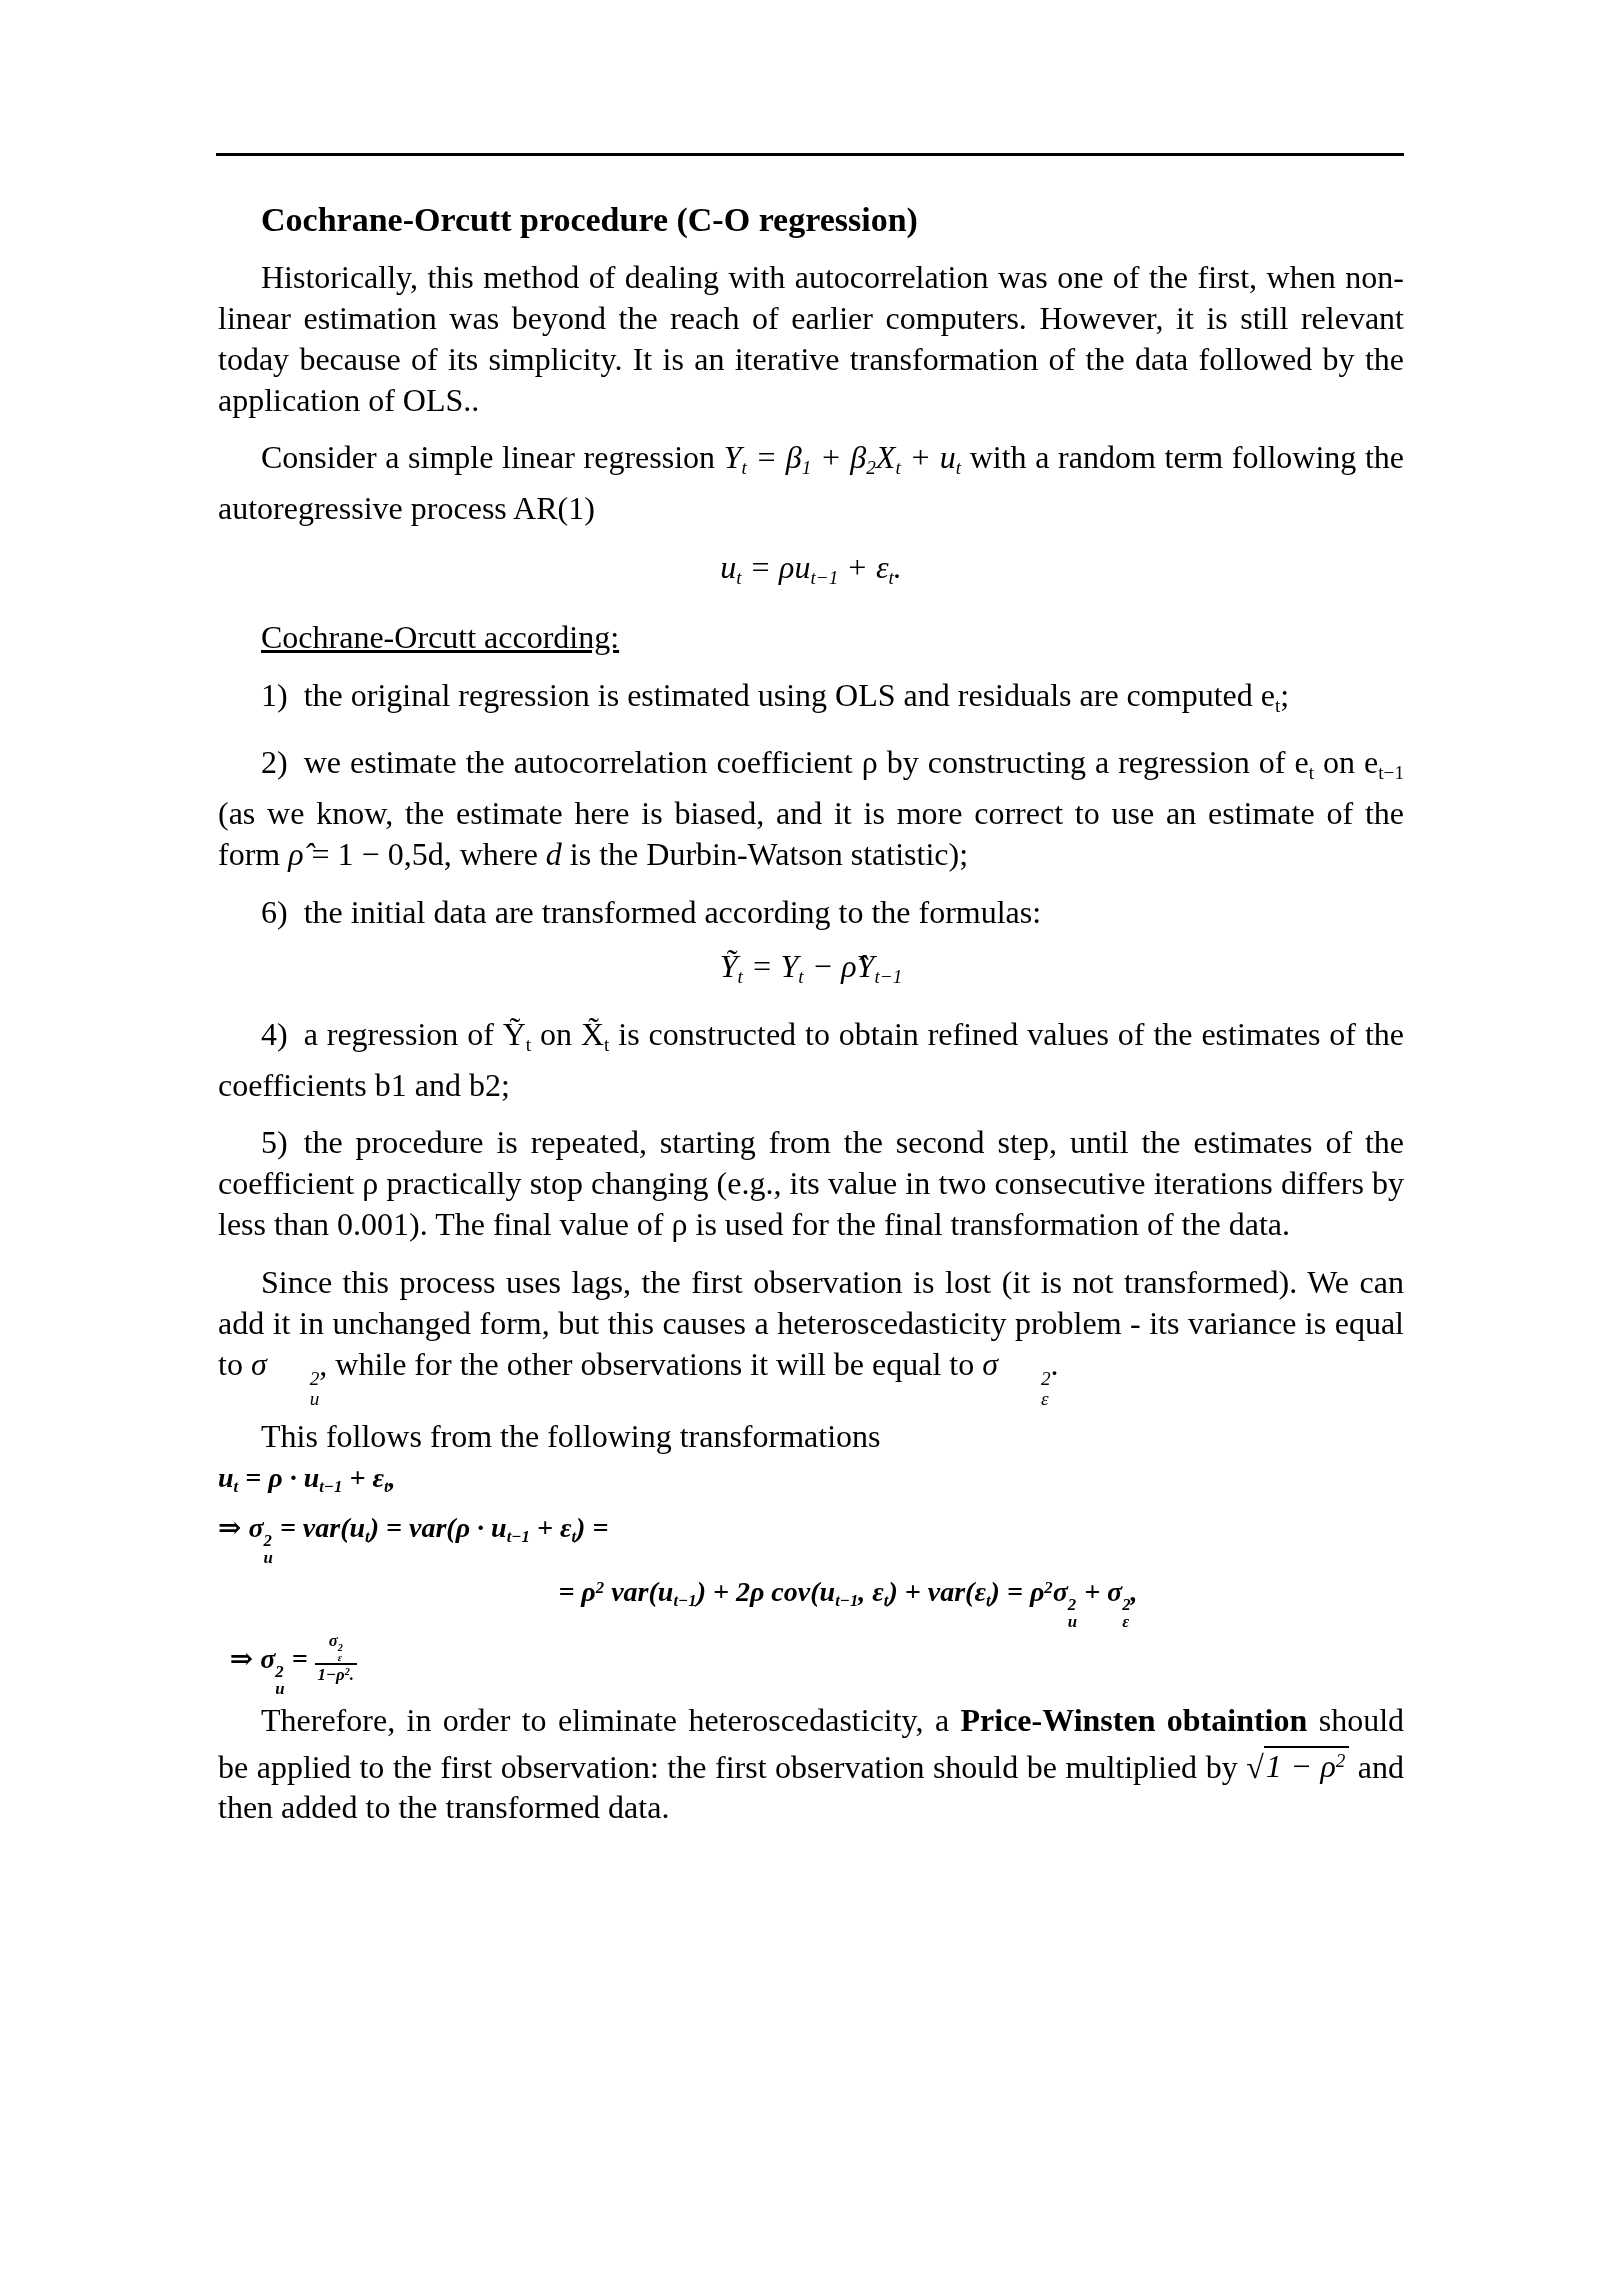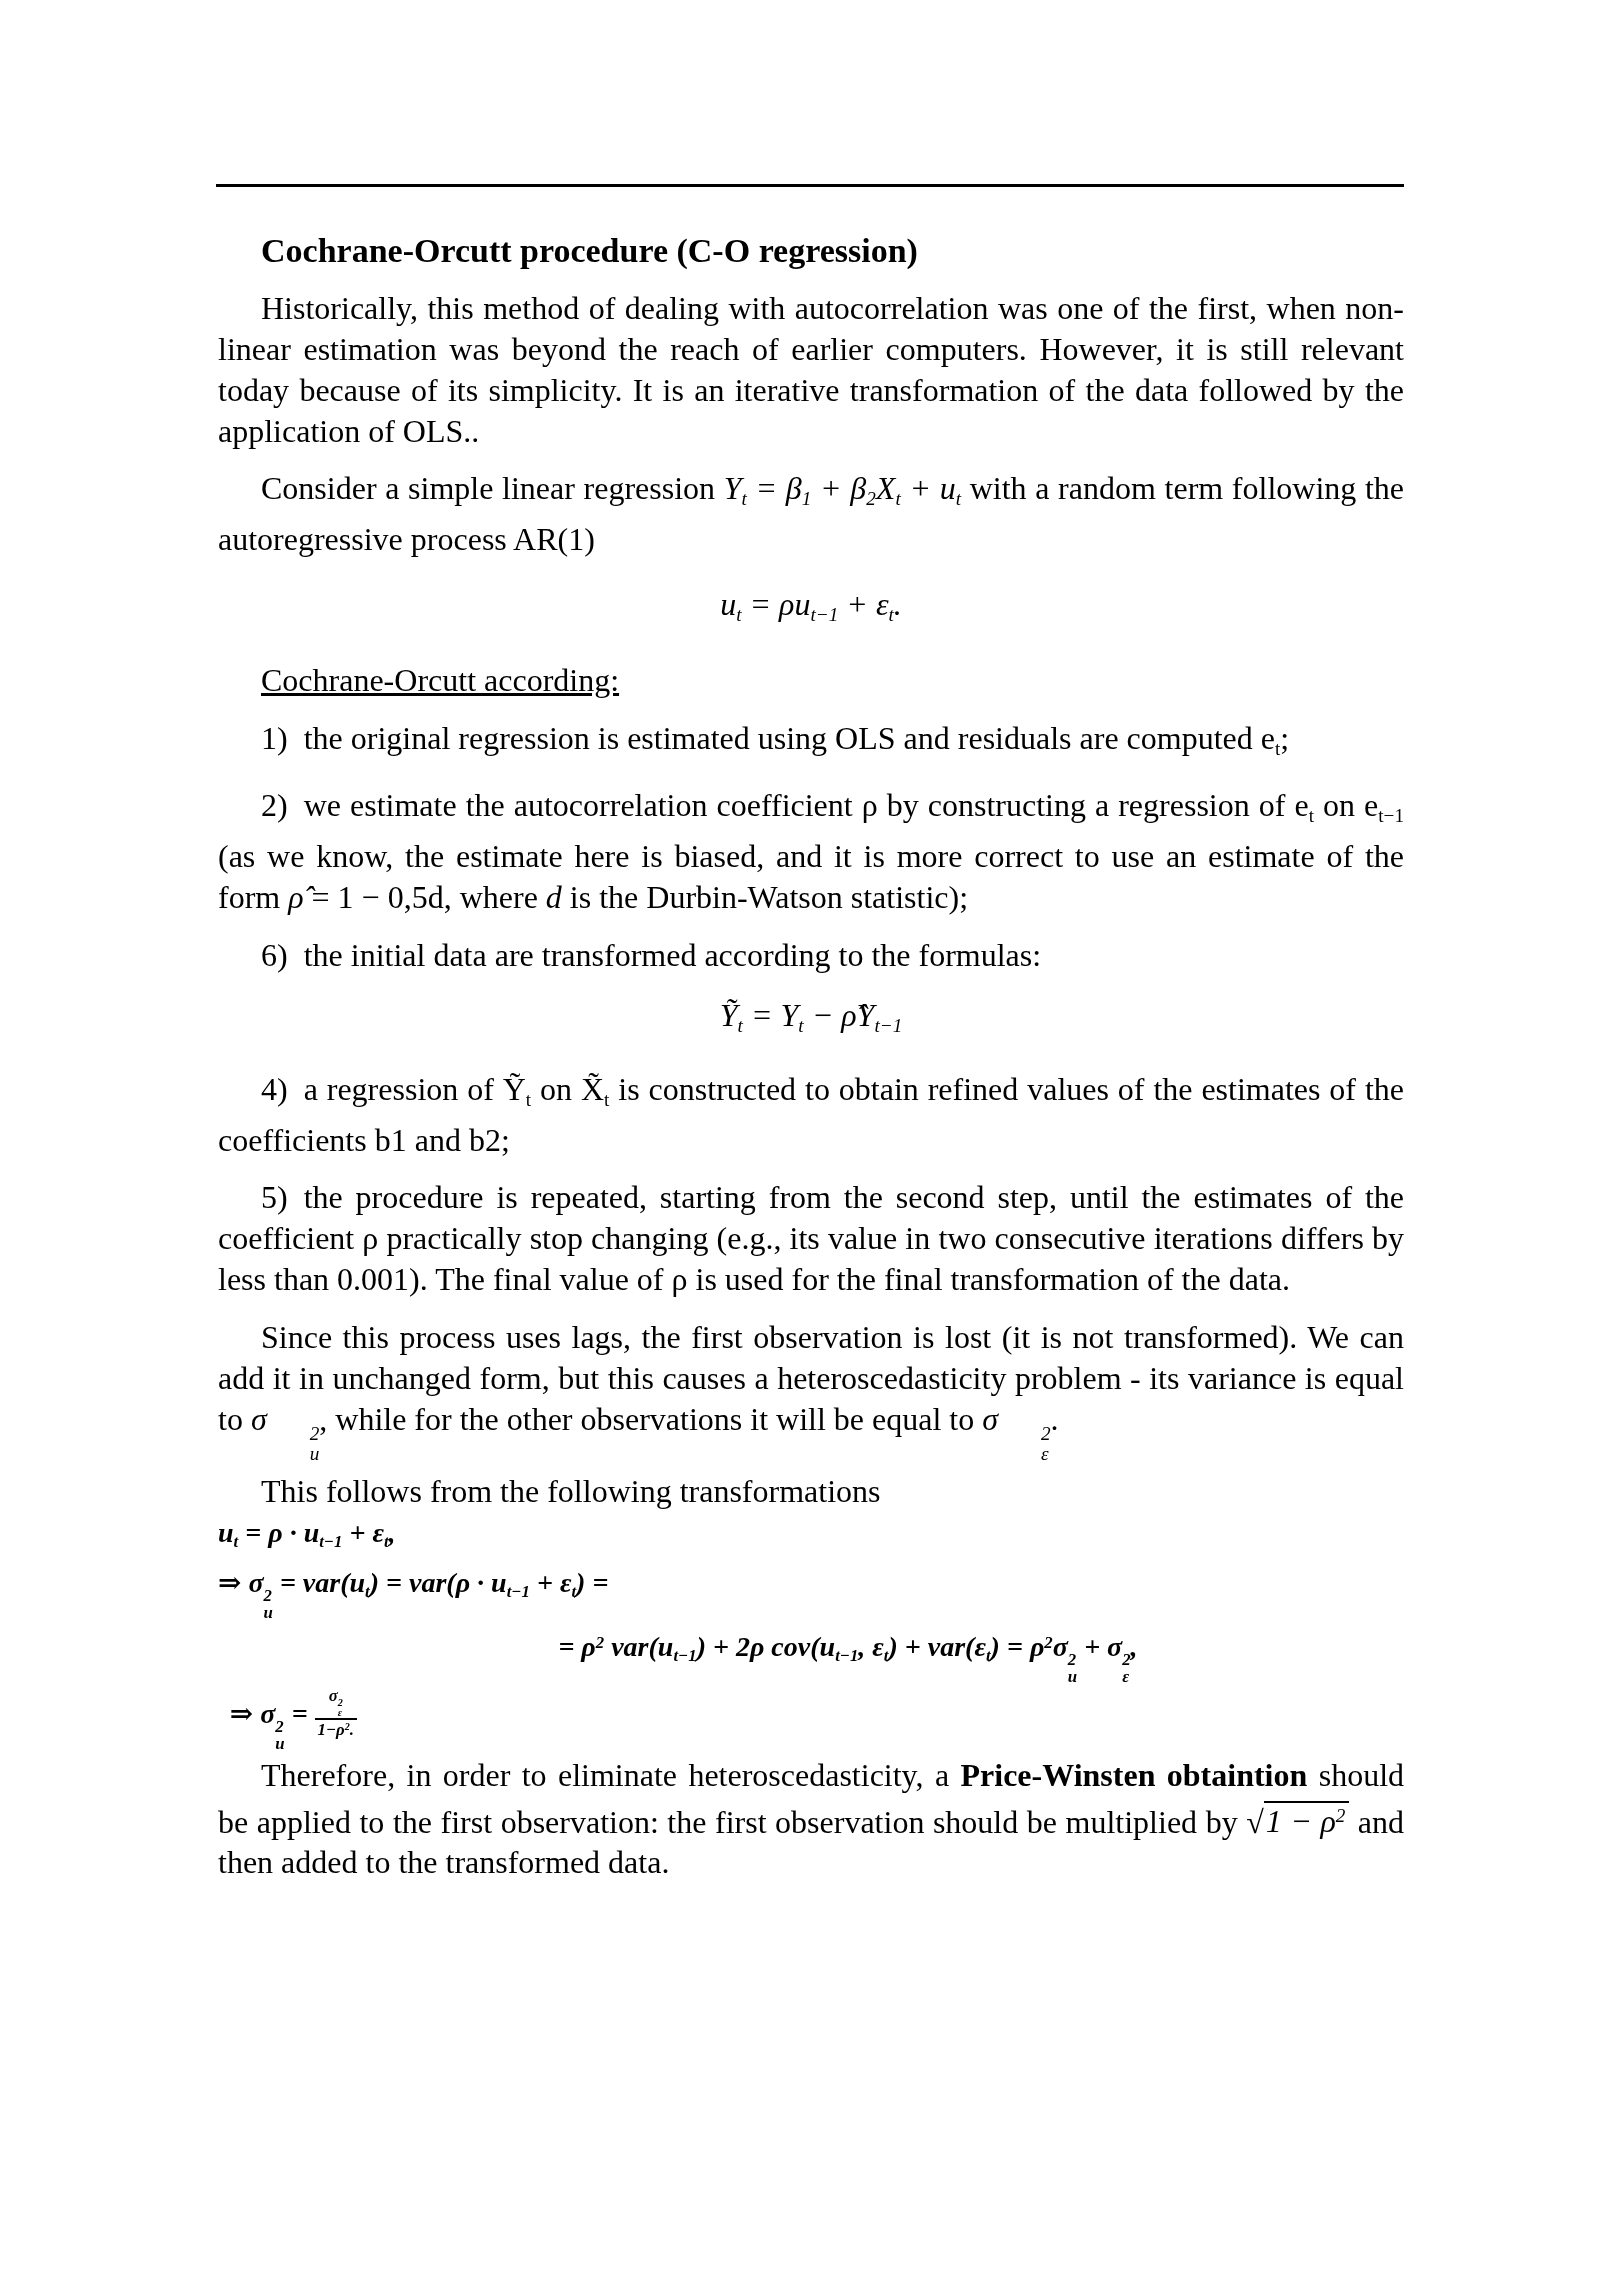--- a/index.html
+++ b/index.html
@@ -1,24 +1,24 @@
 <!DOCTYPE html>
 <html><head>
 <meta charset="utf-8">
 <style>
   html,body{margin:0;padding:0;background:#ffffff;}
   .page{position:relative;width:1621px;height:1944px;background:#ffffff;
-        font-family:"Liberation Serif","DejaVu Serif",serif;color:#000;overflow:hidden;margin-top:31px;}
+        font-family:"Liberation Serif","DejaVu Serif",serif;color:#000;overflow:hidden;}
   .rule{position:absolute;left:216px;top:153px;width:1188px;height:2.9px;background:#000;}
   .content{position:absolute;left:218px;top:156px;width:1186px;}
   .title{margin:43px 0 0;font-size:34px;font-weight:bold;line-height:41px;text-indent:43px;}
   .para{margin:16.7px 0 0;font-size:32px;line-height:41px;text-align:justify;text-indent:43px;}
   .h2{margin-top:19.6px;}
   .underline{text-decoration:underline;}
-  .eq{margin:17.6px 0 0;font-size:32px;line-height:53px;text-align:center;text-indent:0;}
+  .eq{margin:17.6px 0 0;font-size:32px;line-height:41px;text-align:center;text-indent:0;}
   .eq2{margin-top:13.7px;}
   .eq2b{margin-top:0;}
   .tight{margin-top:7.8px;}
   .mline{margin:0;font-size:28px;line-height:41px;text-align:left;text-indent:0;font-weight:bold;}
   .m3{padding-left:74px;text-align:center;}
   .m4{padding-left:11.8px;}
   .therefore{margin-top:2px;}
   .math{font-style:italic;}
   .brun{font-weight:bold;}
   .sb{font-size:0.6em;vertical-align:-0.3em;}

